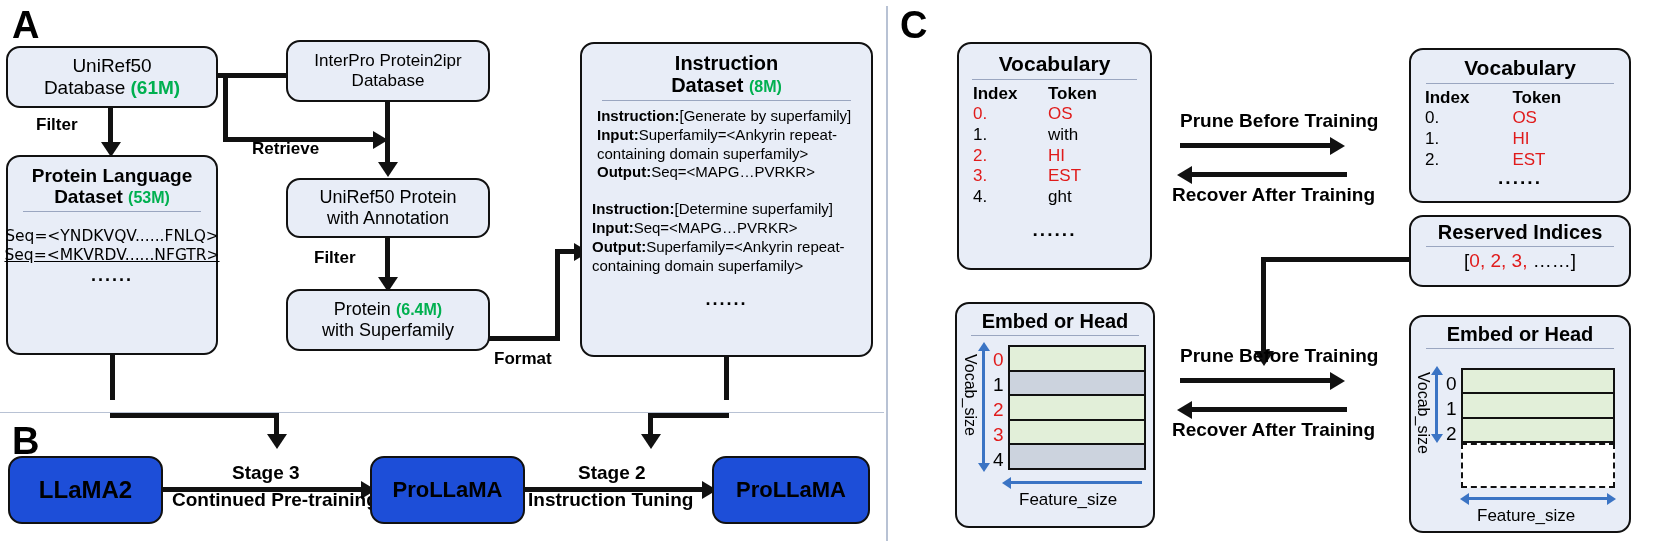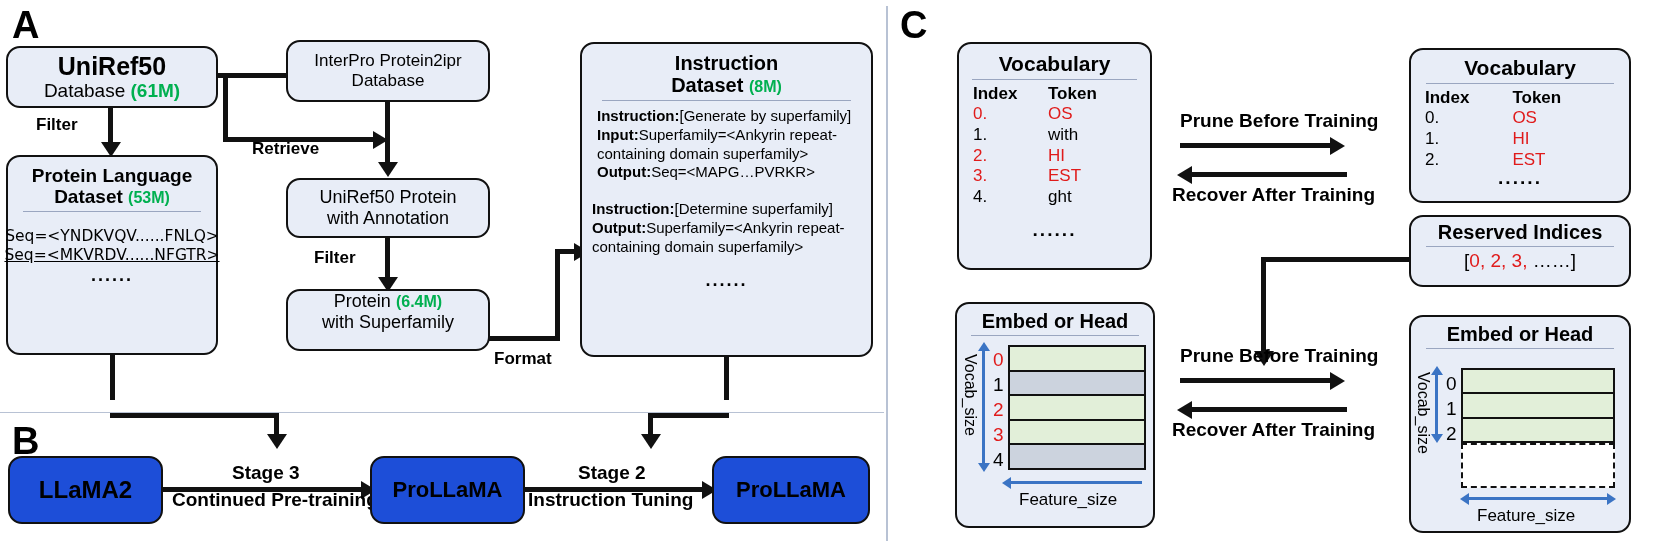--- a/index.html
+++ b/index.html
@@ -54,21 +54,21 @@
   .bluDn{position:absolute;width:0;height:0;border-left:6px solid transparent;border-right:6px solid transparent;border-top:9px solid #3b74c4;}
   .bluLf{position:absolute;width:0;height:0;border-top:6px solid transparent;border-bottom:6px solid transparent;border-right:9px solid #3b74c4;}
   .bluRt{position:absolute;width:0;height:0;border-top:6px solid transparent;border-bottom:6px solid transparent;border-left:9px solid #3b74c4;}
 </style>
 </head>
 <body>
 
 <div class="panelLetter" style="left:12px;top:6px;">A</div>
 
 <div class="box" style="left:6px;top:46px;width:212px;height:62px;justify-content:center;">
-  <div class="plain" style="font-size:25px;font-weight:bold;">UniRef50</div>
+  <div class="plain" style="font-size:19px;">UniRef50</div>
   <div class="plain" style="font-size:19px;">
     <span>Database</span>
     <span class="g">(61M)</span>
   </div>
 </div>
 
 <div class="vline" style="left:108px;top:108px;height:38px;"></div>
 <div class="arrowD" style="left:100.5px;top:142px;"></div>
 <div class="lbl" style="left:36px;top:115px;font-size:17px;">Filter</div>
 
@@ -100,21 +100,21 @@
 
 <div class="box" style="left:286px;top:178px;width:204px;height:60px;justify-content:center;">
   <div class="plain" style="font-size:18px;">UniRef50 Protein</div>
   <div class="plain" style="font-size:18px;">with Annotation</div>
 </div>
 
 <div class="vline" style="left:385px;top:238px;height:42px;"></div>
 <div class="arrowD" style="left:377.5px;top:277px;"></div>
 <div class="lbl" style="left:314px;top:248px;font-size:17px;">Filter</div>
 
-<div class="box" style="left:286px;top:289px;width:204px;height:62px;">
+<div class="box" style="left:286px;top:289px;width:204px;height:62px;justify-content:center;">
   <div class="plain" style="font-size:18px;">
     <span>Protein</span>
     <span class="g" style="font-size:16px;">(6.4M)</span>
   </div>
   <div class="plain" style="font-size:18px;">with Superfamily</div>
 </div>
 
 <div class="hline" style="left:488px;top:336px;width:72px;"></div>
 <div class="vline" style="left:555px;top:249px;height:92px;"></div>
 <div class="hline" style="left:555px;top:249px;width:24px;"></div>
@@ -131,20 +131,21 @@
 
   <div class="instr" style="width:100%;padding-left:15px;box-sizing:border-box;margin-top:4px;">
     <div><b>Instruction:</b><span>[Generate by superfamily]</span></div>
     <div><b>Input:</b><span>Superfamily=&lt;Ankyrin repeat-</span></div>
     <div>containing domain superfamily&gt;</div>
     <div><b>Output:</b><span>Seq=&lt;MAPG…PVRKR&gt;</span></div>
   </div>
 
   <div class="instr" style="width:100%;padding-left:10px;box-sizing:border-box;margin-top:18px;">
     <div><b>Instruction:</b><span>[Determine superfamily]</span></div>
+    <div><b>Input:</b><span>Seq=&lt;MAPG…PVRKR&gt;</span></div>
     <div><b>Output:</b><span>Superfamily=&lt;Ankyrin repeat-</span></div>
     <div>containing domain superfamily&gt;</div>
   </div>
 
   <div class="dots" style="margin-top:18px;font-size:18px;">······</div>
 </div>
 
 <div class="vline" style="left:110px;top:355px;height:45px;"></div>
 <div class="hline" style="left:110px;top:413px;width:169px;"></div>
 <div class="vline" style="left:274px;top:413px;height:25px;"></div>

